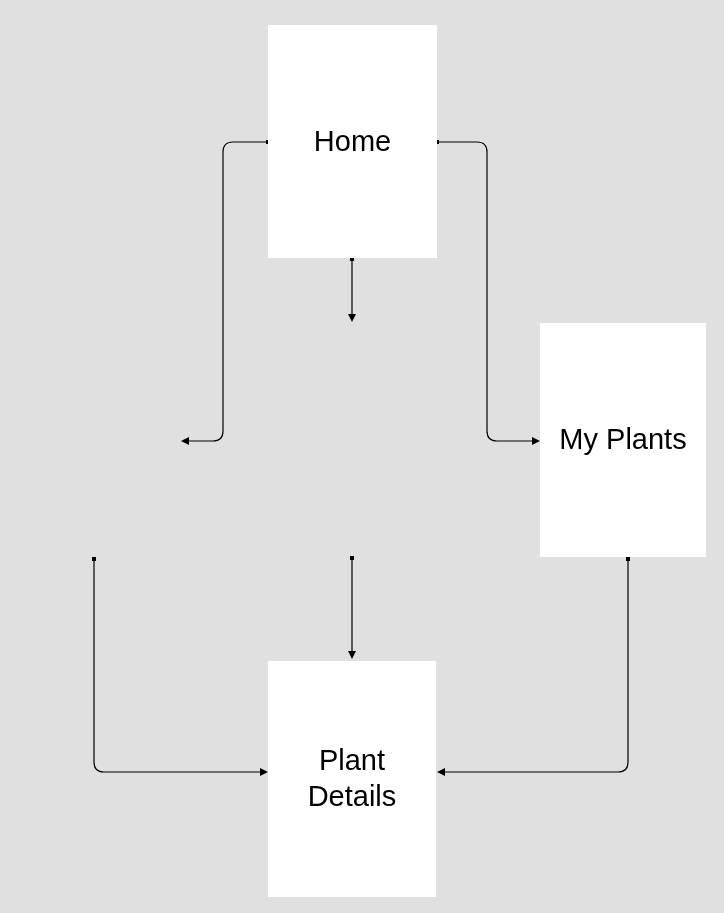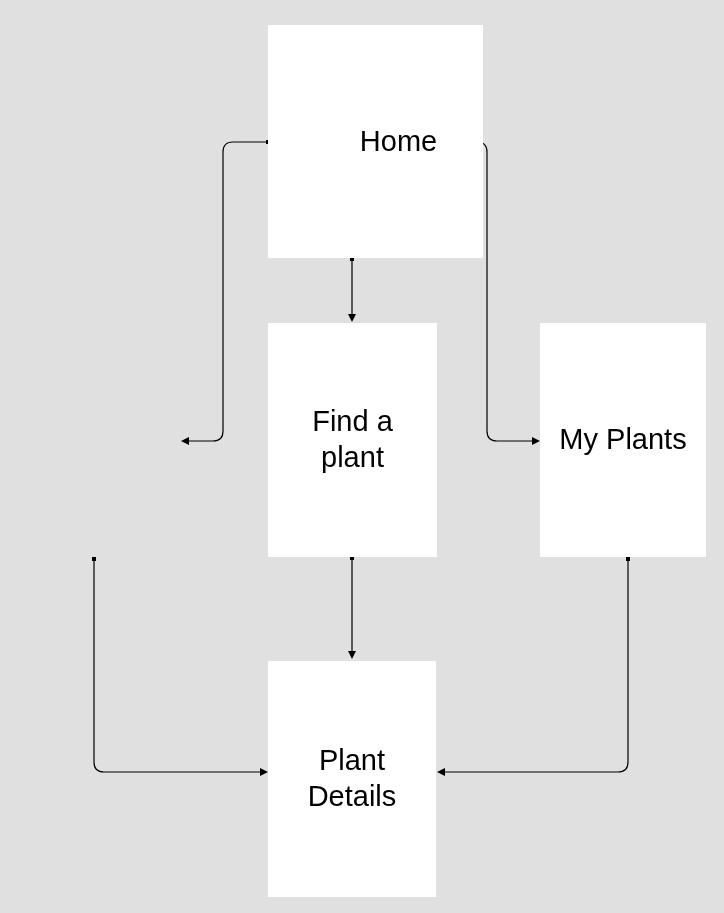--- a/index.html
+++ b/index.html
@@ -28,21 +28,21 @@
     background: #ffffff;
     display: flex;
     align-items: center;
     justify-content: center;
     text-align: center;
     color: #000000;
     font-size: 29px;
     line-height: 1.24;
     white-space: pre-line;
   }
-  .node-home          { left: 268px; top: 25px;  width: 169px; height: 233px; padding-left: 46px; }
+  .node-home          { left: 268px; top: 25px;  width: 169px; height: 233px; }
   .node-whats-in-season { left: 11px;  top: 323px; width: 170px; height: 234px; }
   .node-find-a-plant  { left: 268px; top: 323px; width: 169px; height: 234px; }
   .node-my-plants     { left: 540px; top: 323px; width: 166px; height: 234px; }
   .node-plant-details { left: 268px; top: 661px; width: 168px; height: 236px; }
   .edge-stroke {
     fill: none;
     stroke: #000000;
     stroke-width: 1.2;
   }
   .edge-arrow {
@@ -96,24 +96,20 @@
       <path class="edge-stroke" d="M628 559 L628 762 Q628 772 618 772 L445 772"></path>
       <polygon class="edge-arrow" points="445,768 445,776 437,772"></polygon>
     </g>
   </svg>
 
   <div class="node node-home">
     <span>Home</span>
   </div>
 
 
-  <div class="node node-find-a-plant">
-    <span>Find a
-plant</span>
-  </div>
 
   <div class="node node-my-plants">
     <span>My Plants</span>
   </div>
 
   <div class="node node-plant-details">
     <span>Plant
 Details</span>
   </div>
 

